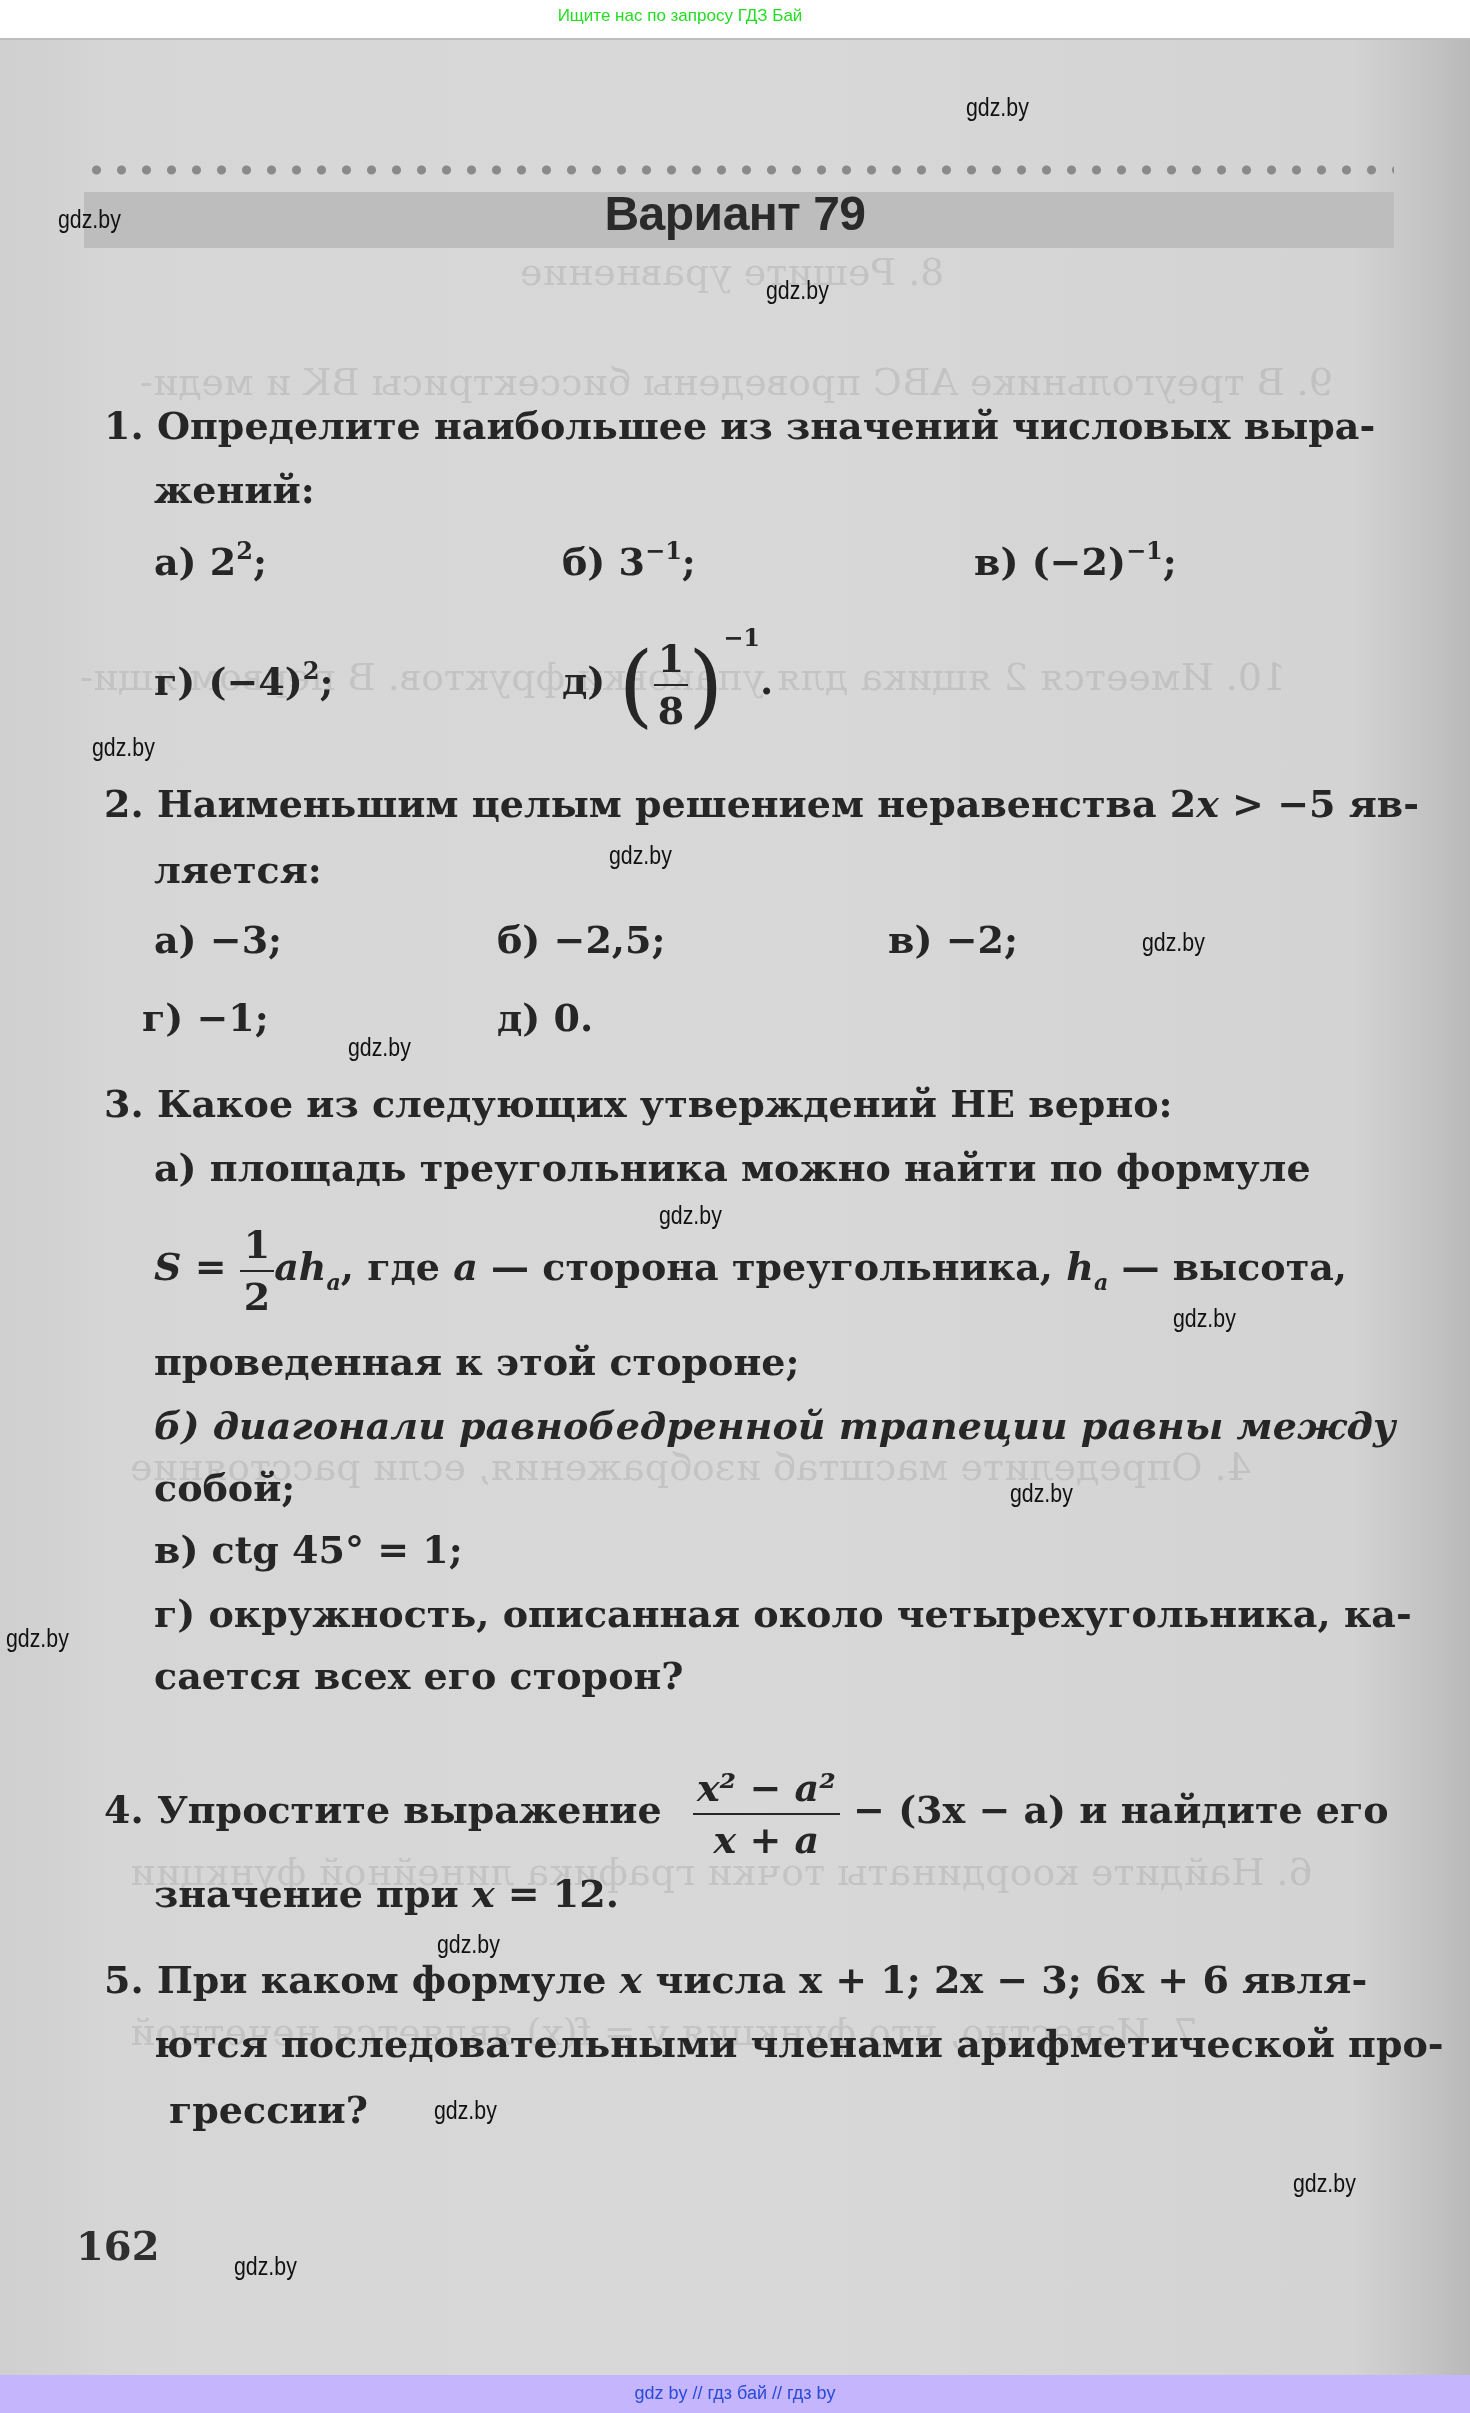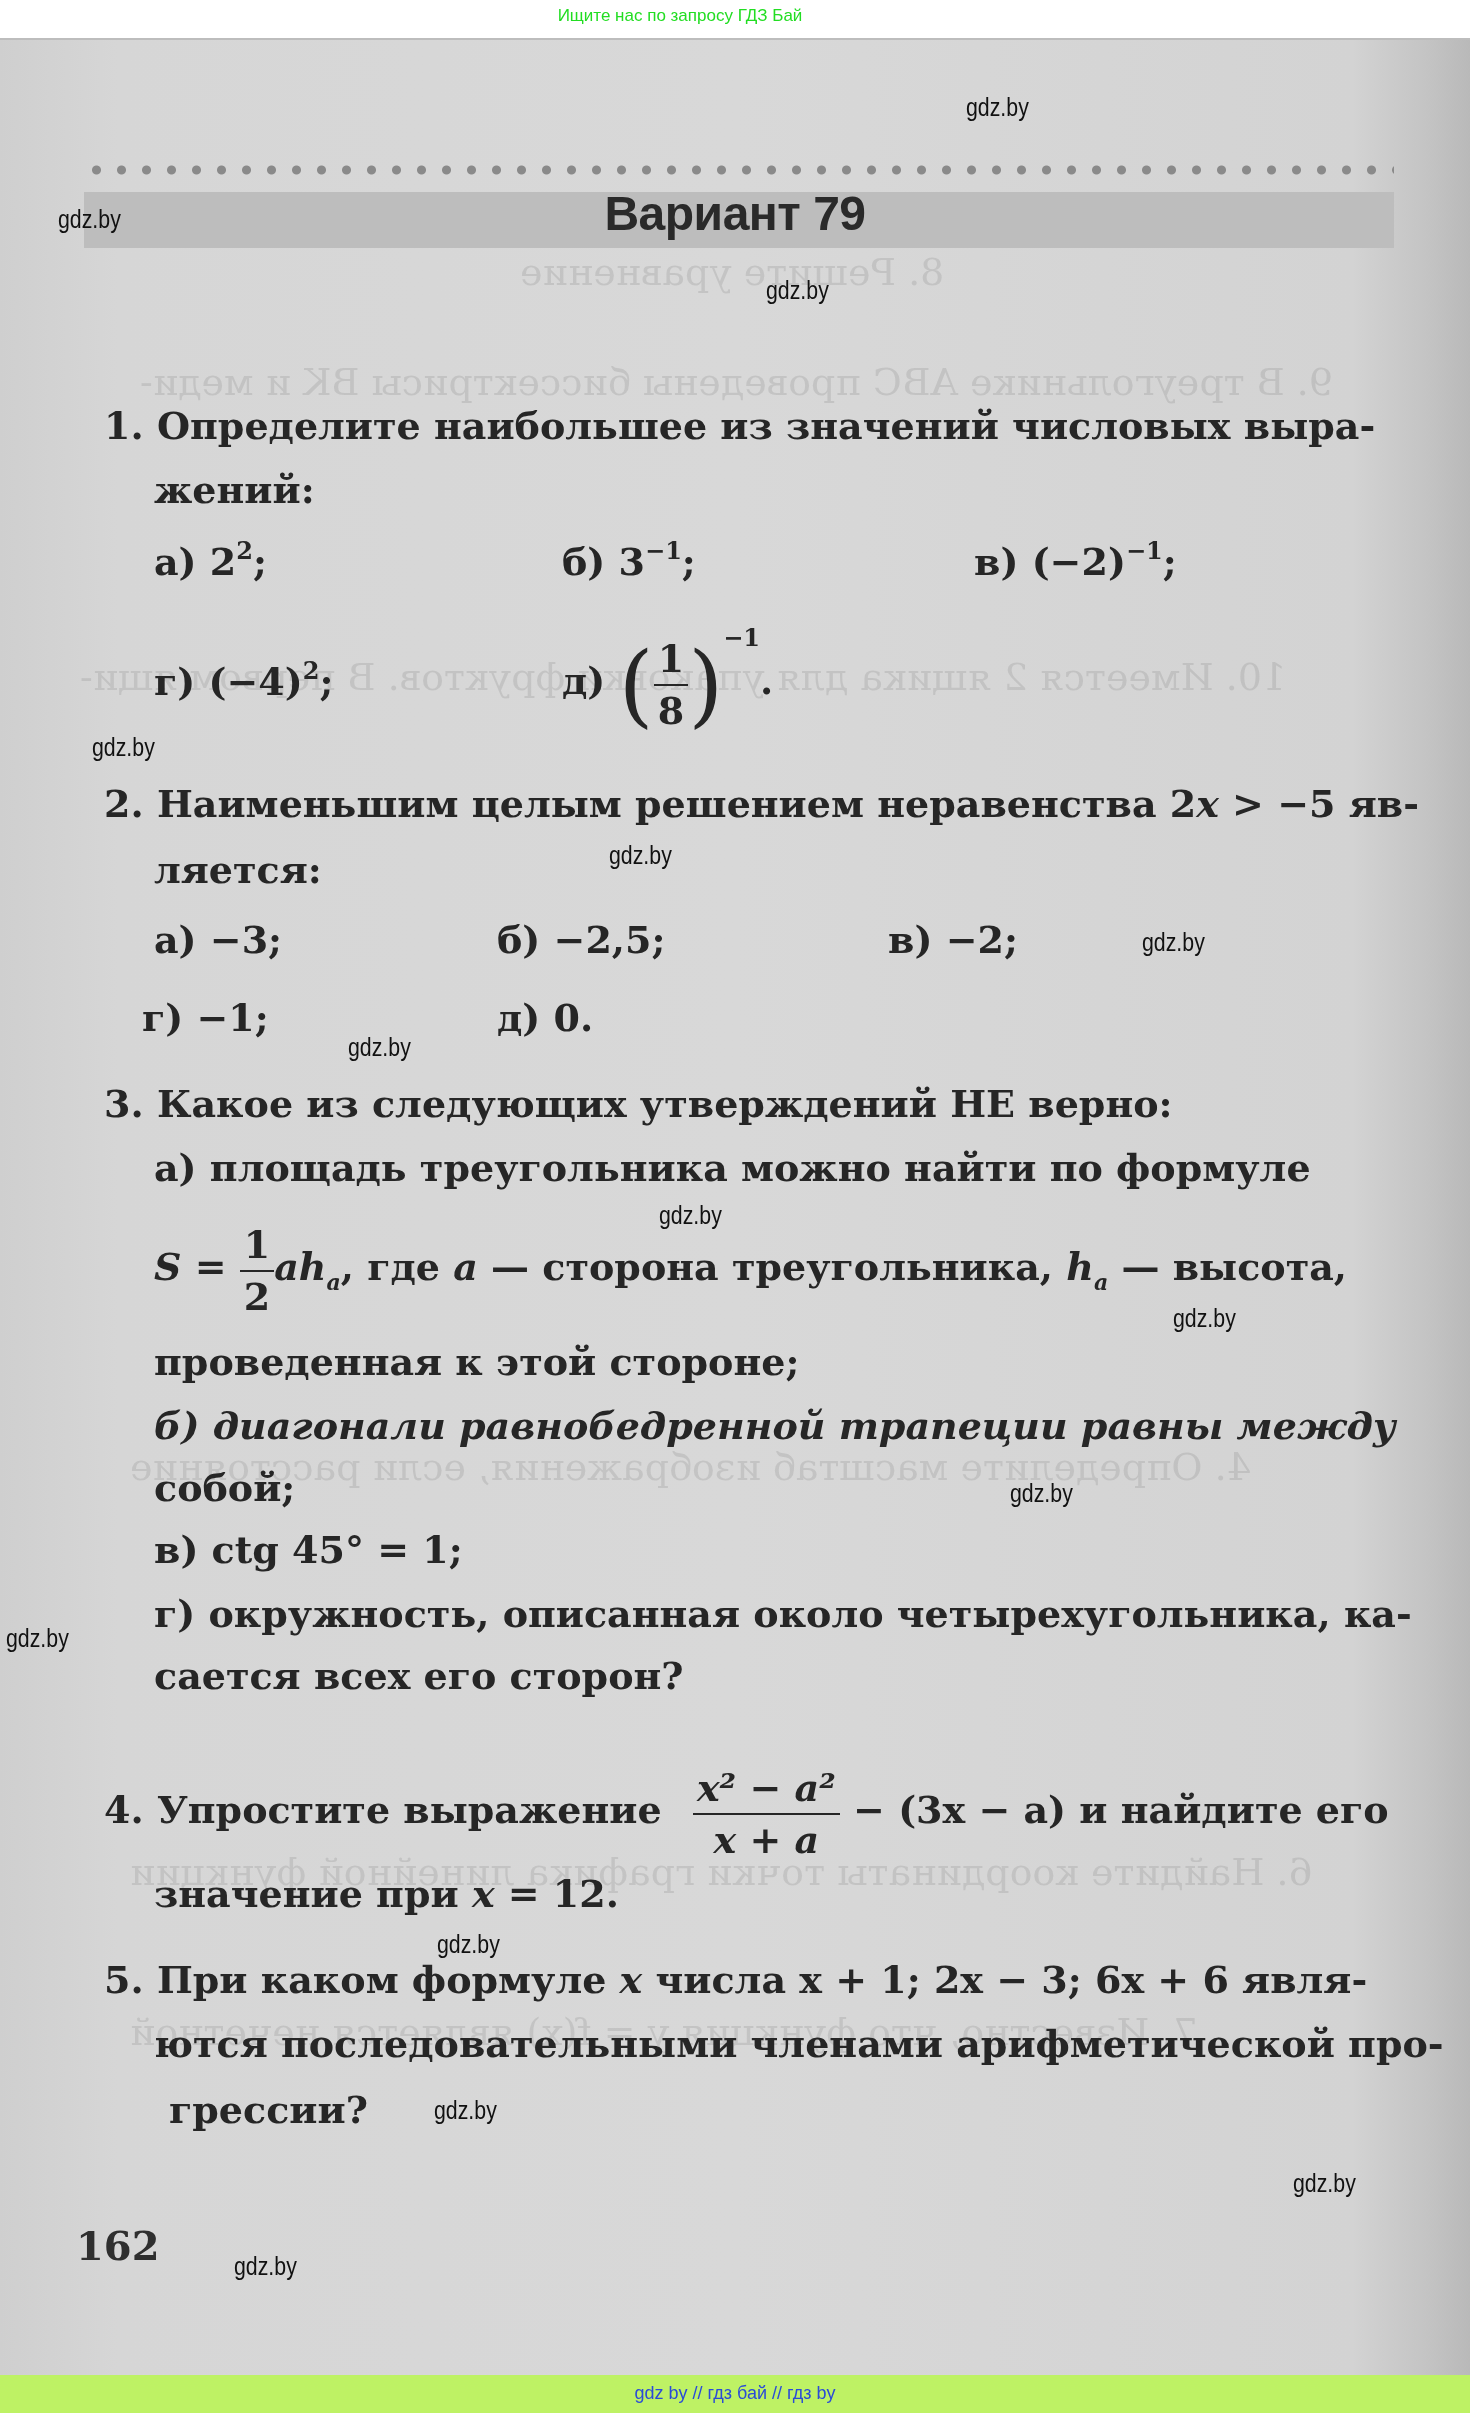--- a/index.html
+++ b/index.html
@@ -17,21 +17,21 @@
     font-family: "Liberation Sans", "DejaVu Sans", sans-serif;
     font-size: 17px; color: #22dd22;
   }
   .scan {
     position: absolute; left: 0; top: 38px; width: 1470px; height: 2337px;
     background: linear-gradient(90deg, #cfcfcf 0%, #d6d6d6 8%, #d8d8d8 50%, #d3d3d3 92%, #c4c4c4 97%, #b9b9b9 100%);
     border-top: 2px solid #bdbdbd;
   }
   .bottom-banner {
     position: absolute; left: 0; top: 2375px; width: 1470px; height: 38px;
-    background: #bef264; text-align: center;
+    background: #c4b5fd; text-align: center;
   }
   .bottom-banner span {
     display: inline-block; margin-top: 8px;
     font-family: "Liberation Sans", "DejaVu Sans", sans-serif;
     font-size: 18px; color: #2a4bd7;
   }
   .dots {
     position: absolute; left: 84px; top: 162px; width: 1310px; height: 16px;
     background-image: radial-gradient(circle at 50% 50%, #8a8a8a 0, #8a8a8a 4px, transparent 5px);
     background-size: 25px 16px; background-repeat: repeat-x;

